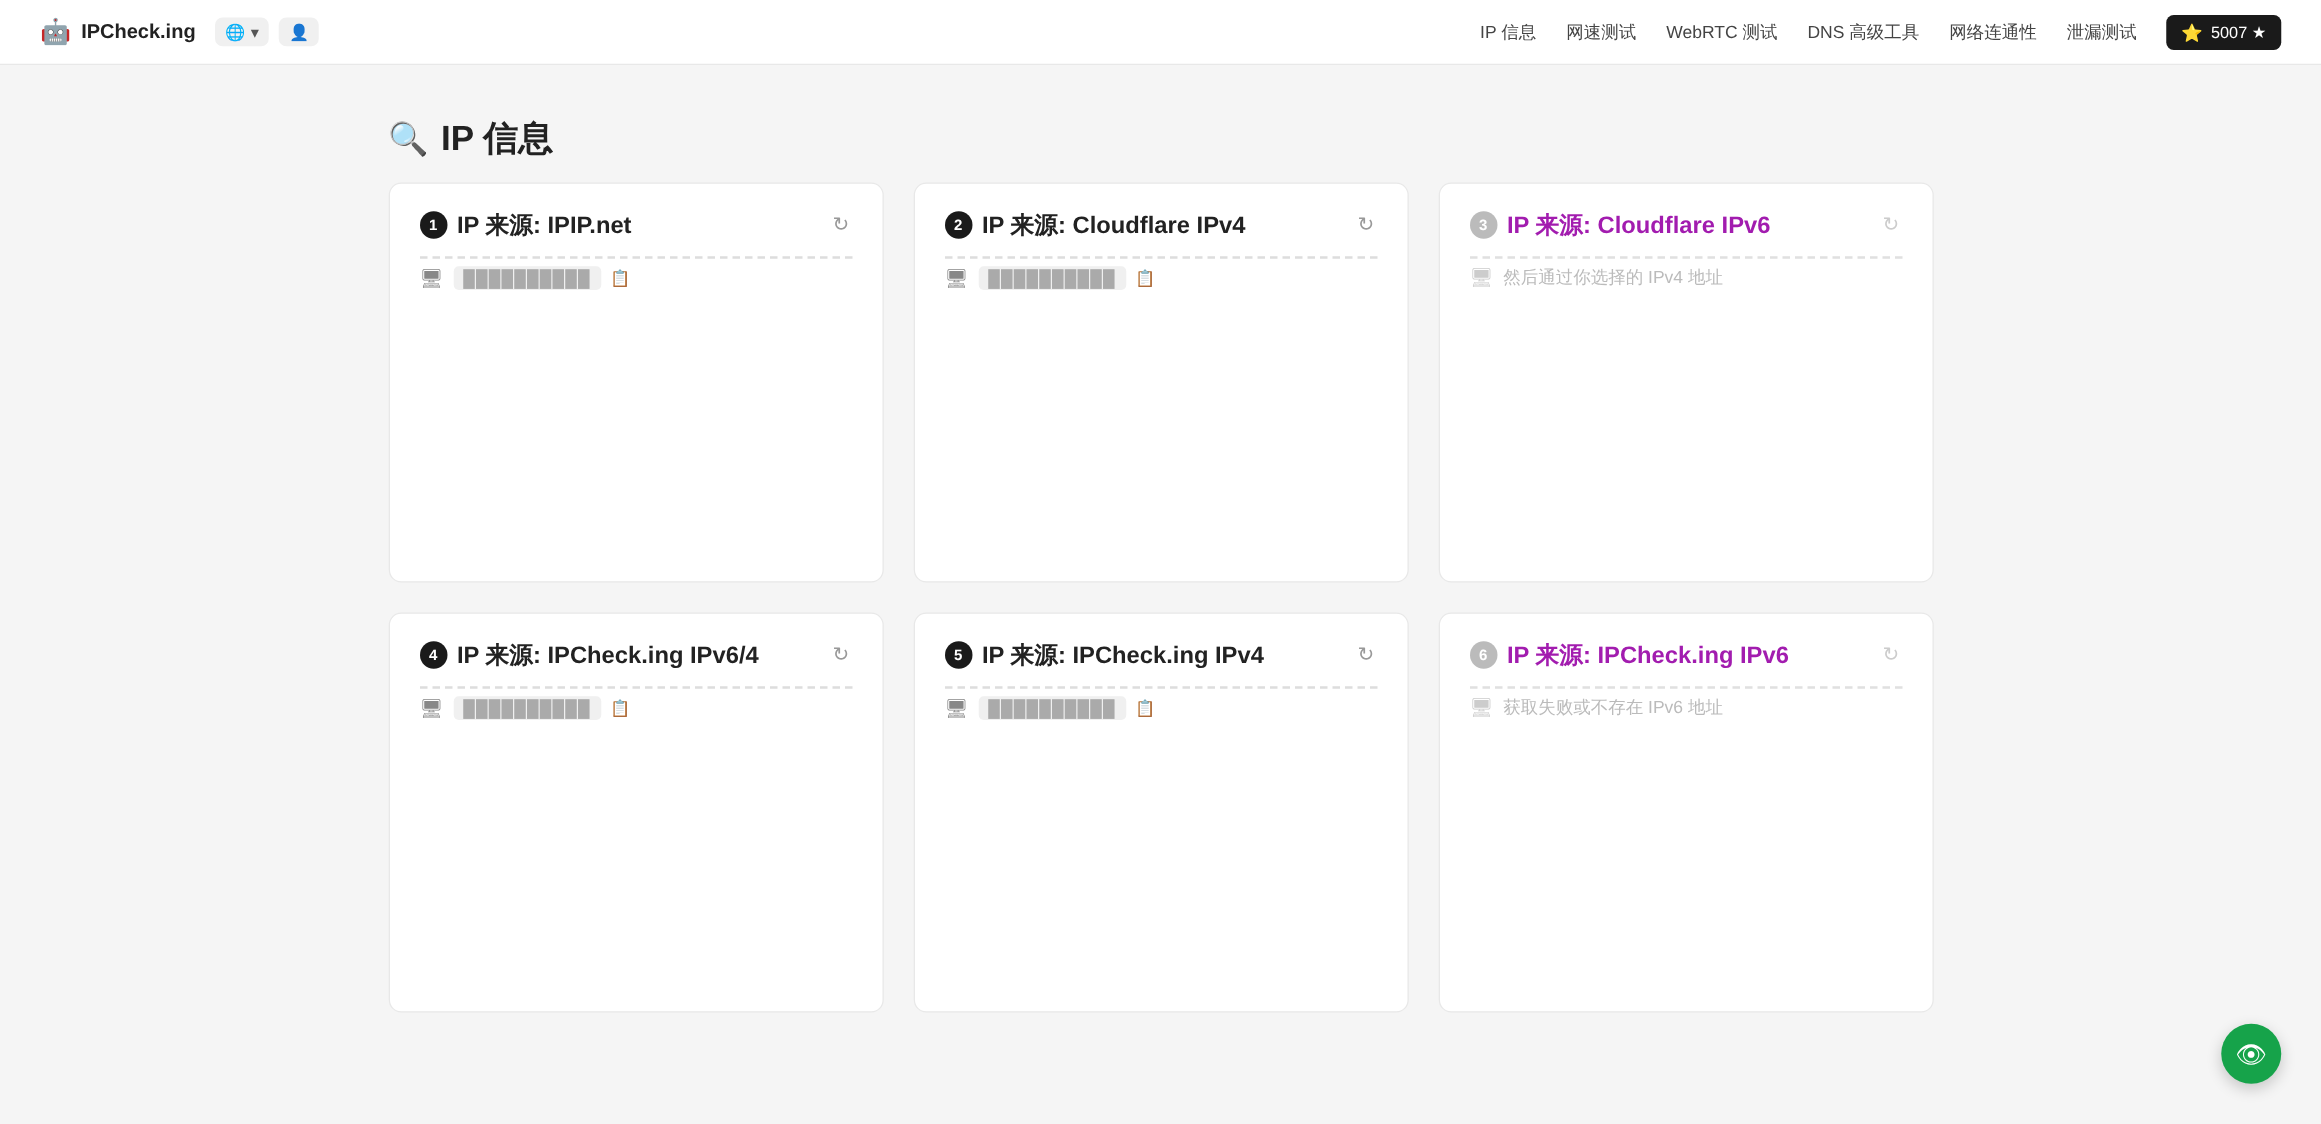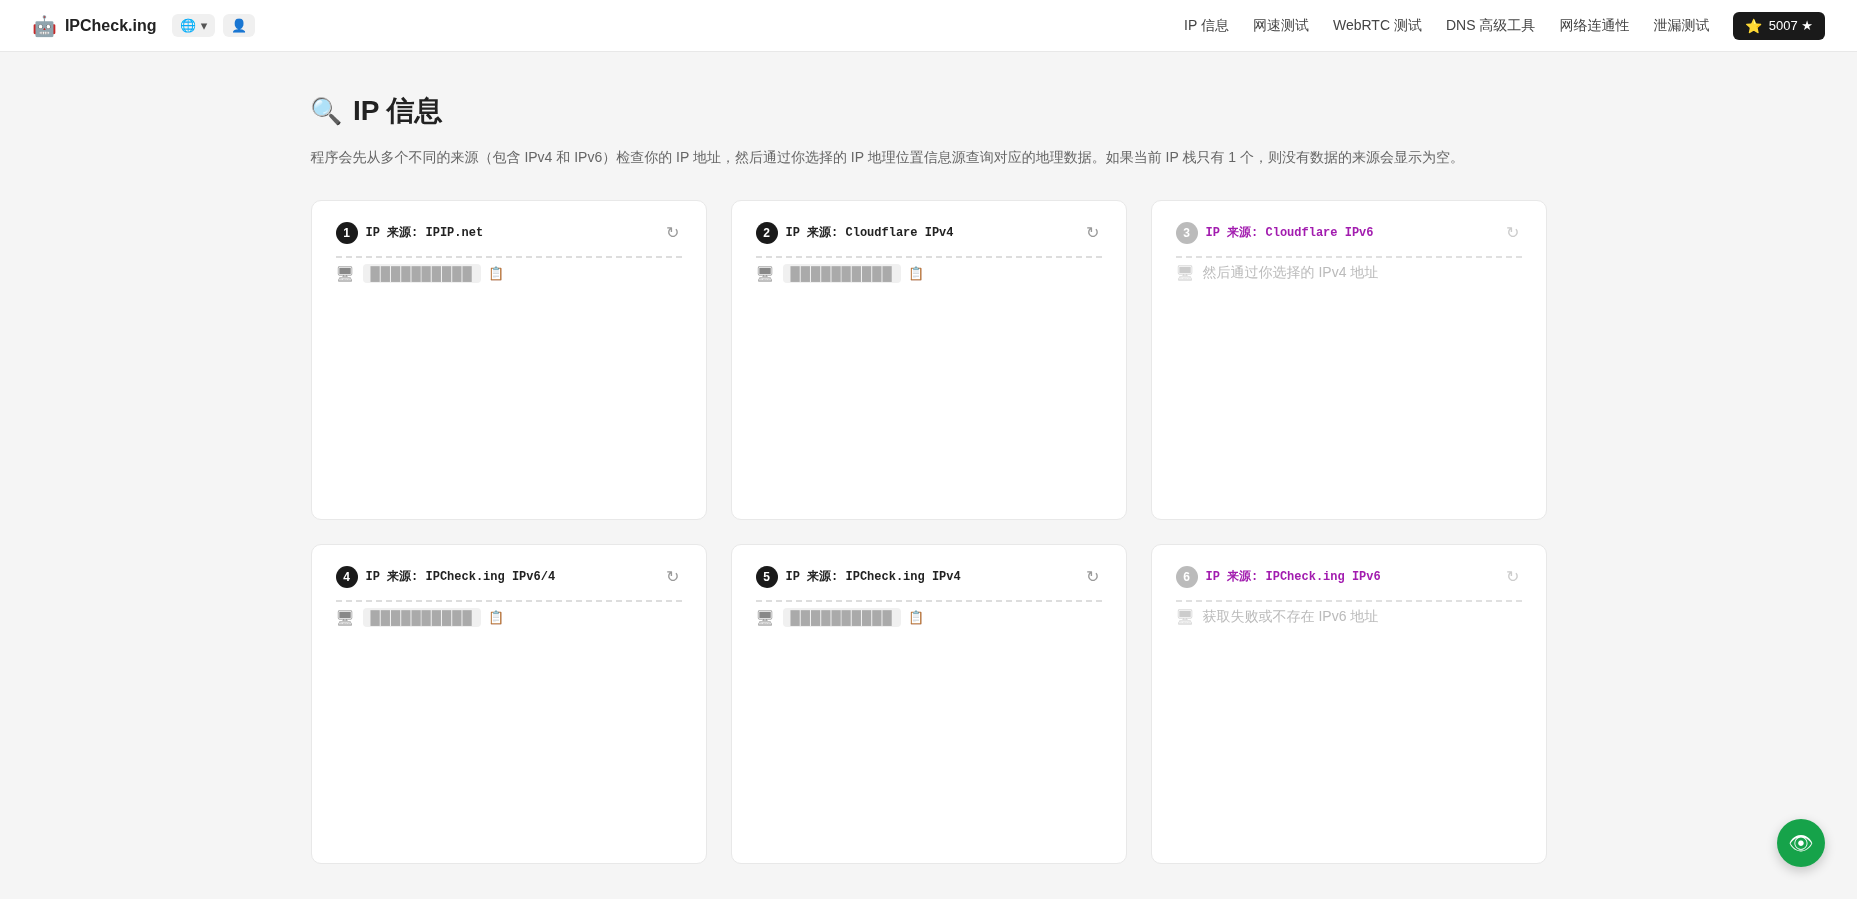--- a/index.html
+++ b/index.html
@@ -131,23 +131,22 @@
       justify-content: center;
       font-size: 12px;
       font-weight: 600;
       flex-shrink: 0;
     }
     .card-num.disabled {
       background: #bbb;
     }
     .card-title {
       font-weight: 600;
-      font-size: 12px;
+      font-size: 19px;
       color: #222;
-      font-family: Liberation Mono, monospace;
     }
     .card-title.disabled {
       color: #a21caf;
     }
     .refresh-btn {
       background: none;
       border: none;
       cursor: pointer;
       color: #999;
       font-size: 16px;
@@ -245,21 +244,20 @@
       <span>5007 ★</span>
     </button>
   </nav>
 </header>
 
 <main>
   <div class="page-title-area">
     <span style="font-size:26px;">🔍</span>
     <h1 class="page-title">IP 信息</h1>
   </div>
-  <p class="page-desc">程序会先从多个不同的来源（包含 IPv4 和 IPv6）检查你的 IP 地址，然后通过你选择的 IP 地理位置信息源查询对应的地理数据。如果当前 IP 栈只有 1 个，则没有数据的来源会显示为空。</p>
 
   <div class="cards-grid" id="cards-container">
 
   <div class="card">
         <div class="card-header">
           <div class="card-title-row">
             <div class="card-num">1</div>
             <span class="card-title">IP 来源: IPIP.net</span>
           </div>
           <button class="refresh-btn">↻</button>

